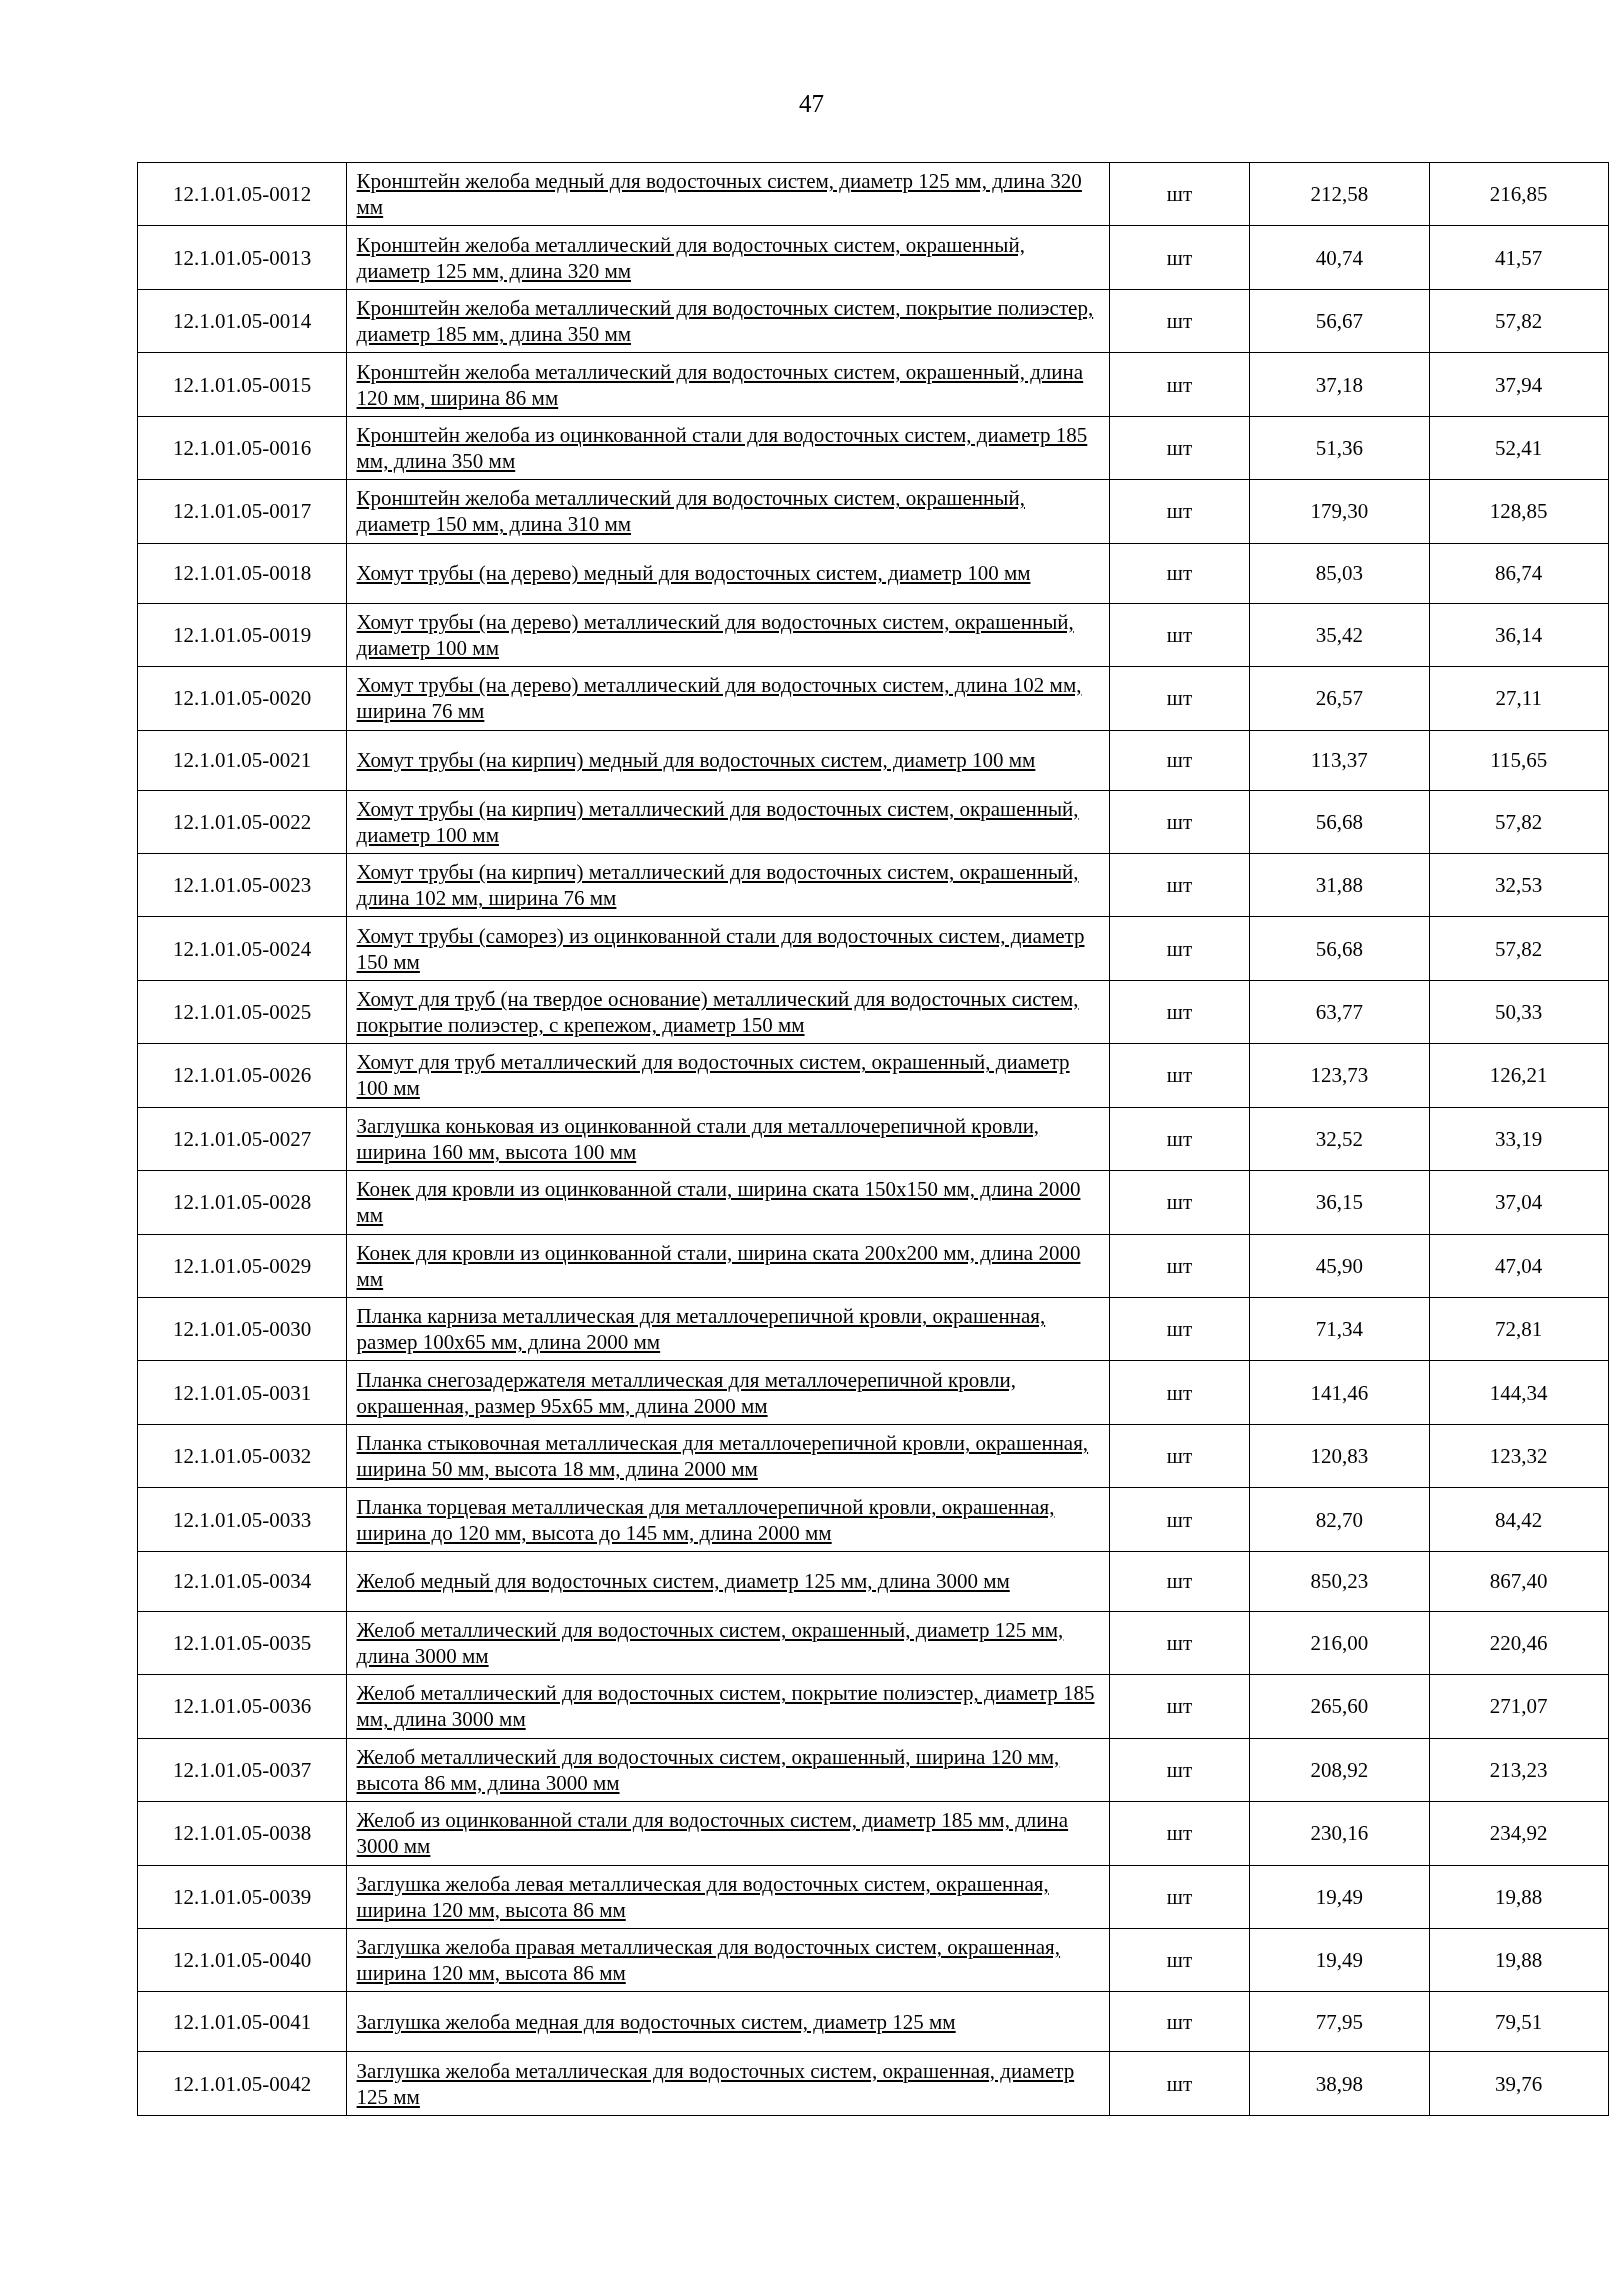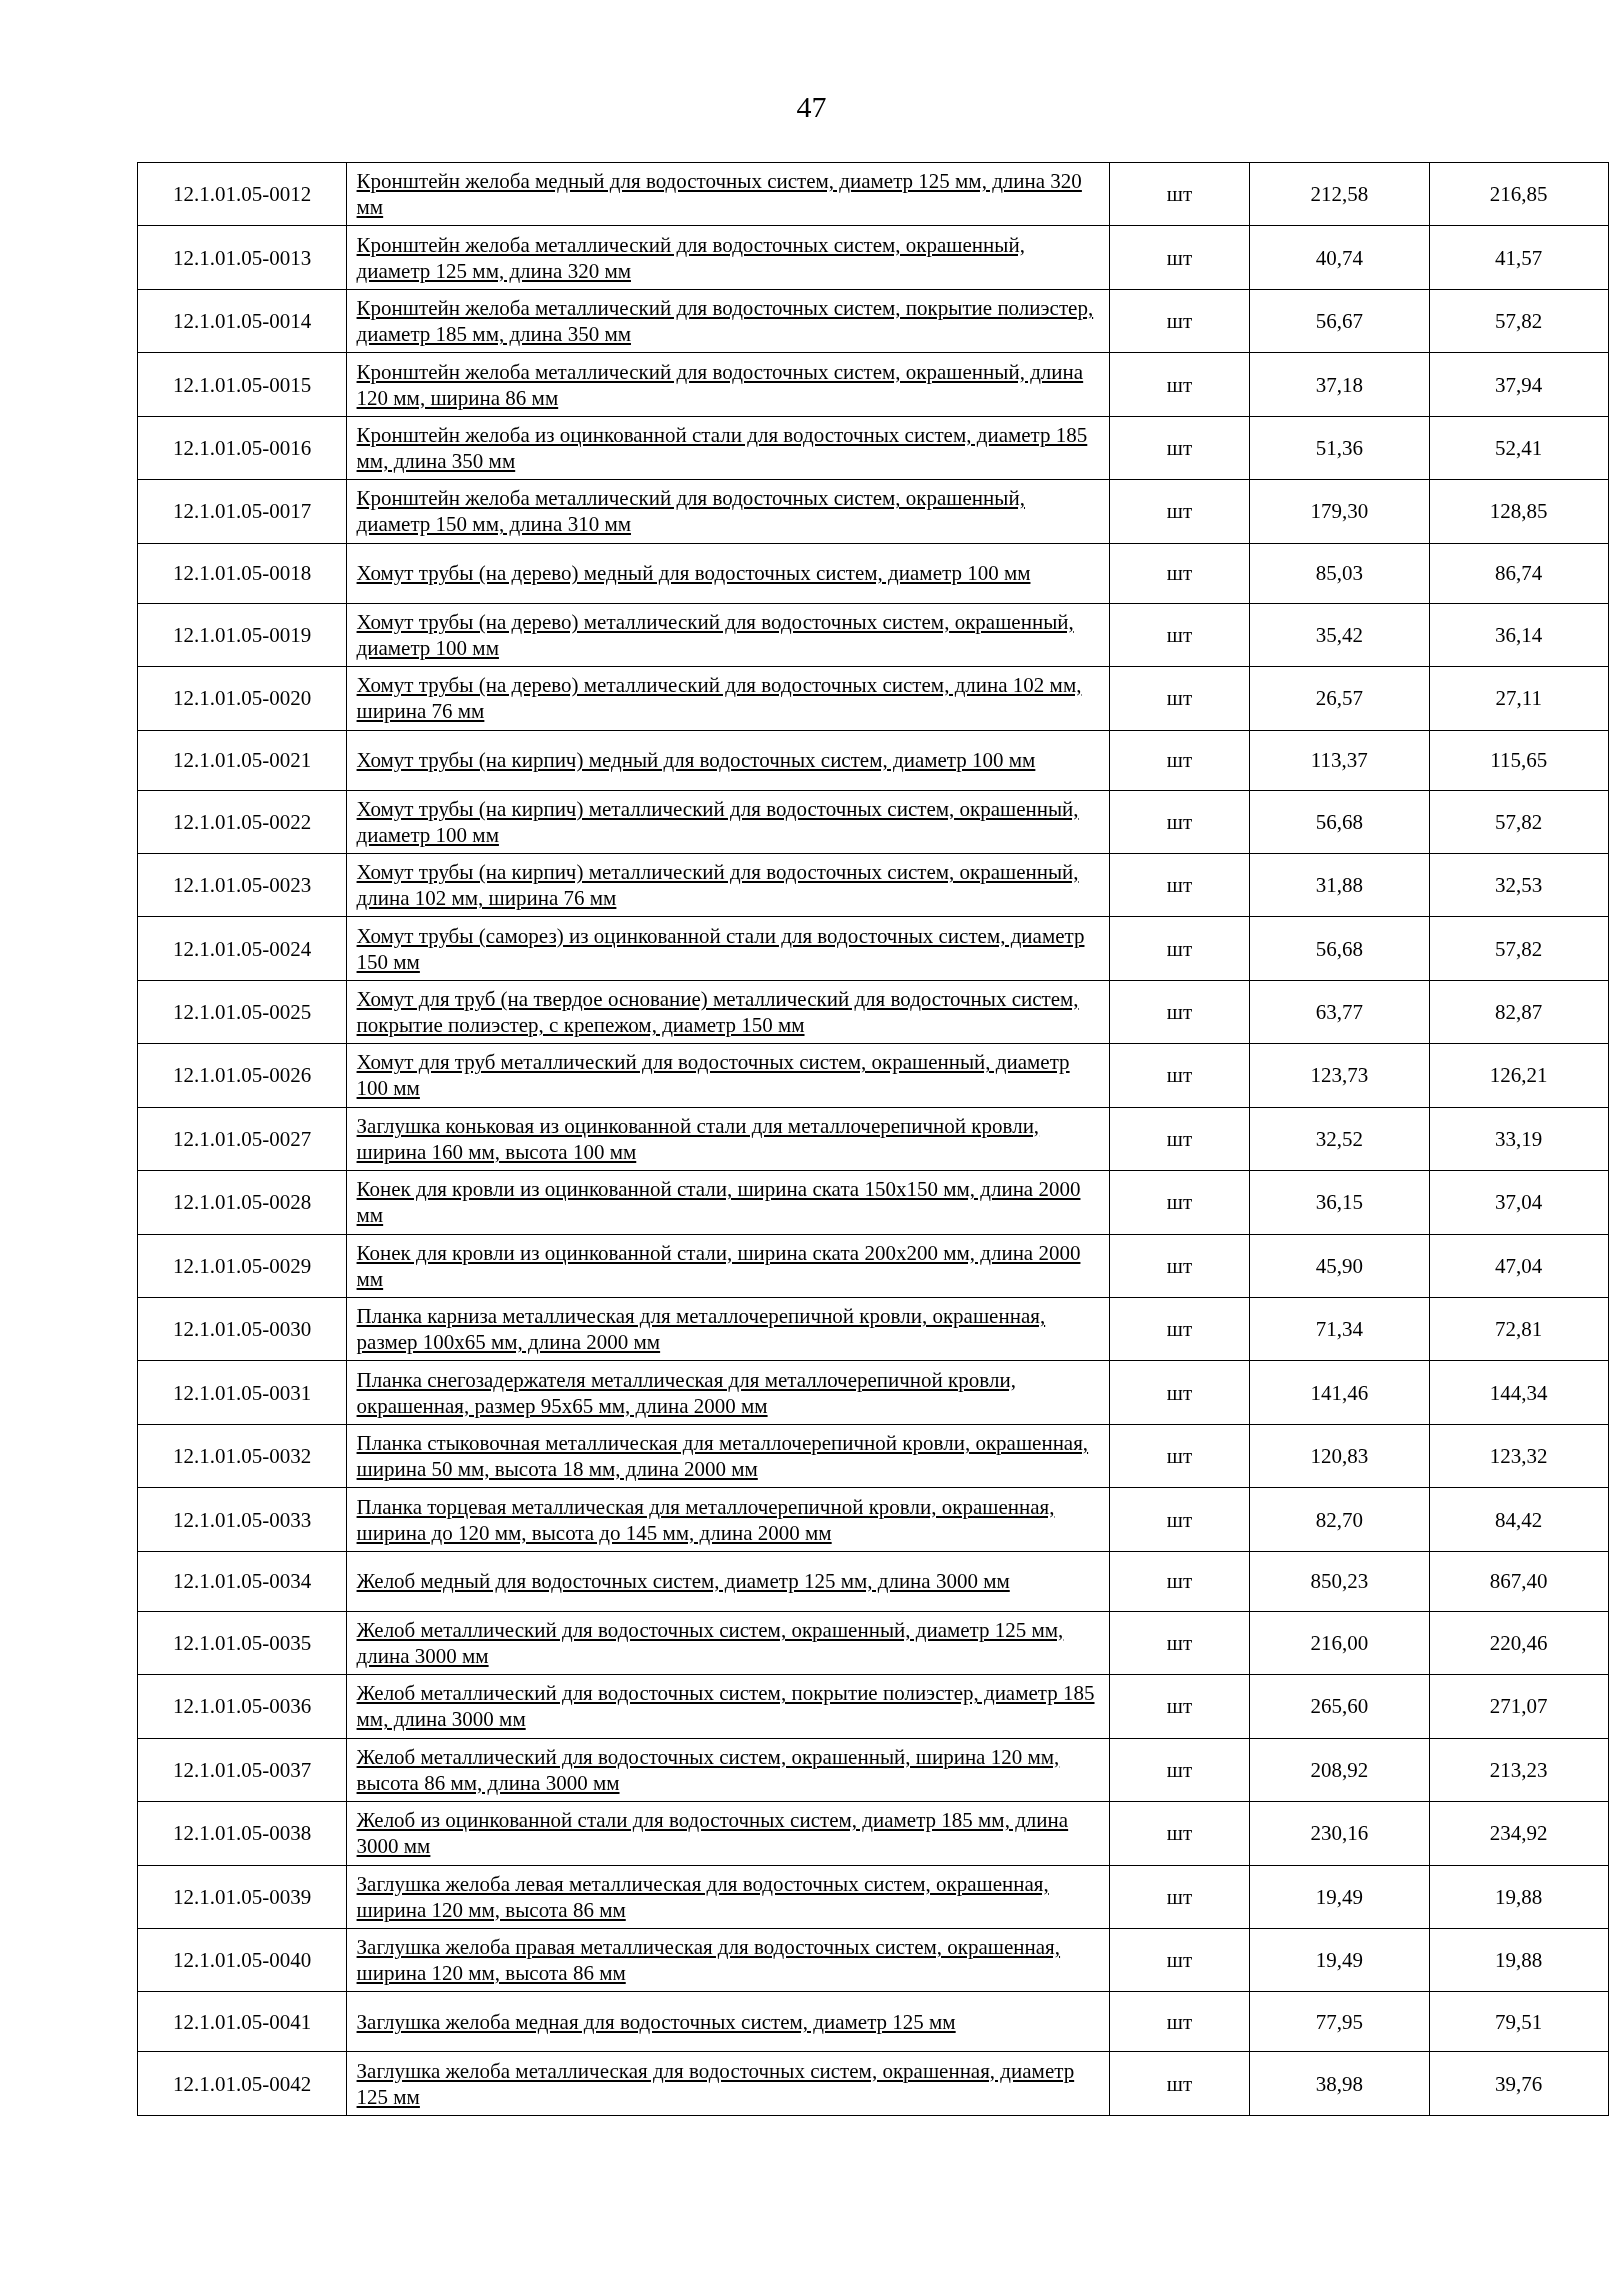--- a/index.html
+++ b/index.html
@@ -15,21 +15,21 @@
     font-family: "Liberation Serif", "DejaVu Serif", serif;
     color: #000000;
     overflow: hidden;
   }
   .page-number {
     position: absolute;
     top: 90px;
     left: 0;
     width: 100%;
     text-align: center;
-    font-size: 30px;
+    font-size: 25px;
   }
   table.price-table {
     position: absolute;
     top: 162px;
     left: 137px;
     width: 1375px;
     border-collapse: collapse;
     table-layout: fixed;
     font-size: 21px;
     line-height: 1.24;
@@ -160,21 +160,21 @@
     <td class="col-unit">шт</td>
     <td class="col-price1">56,68</td>
     <td class="col-price2">57,82</td>
   </tr>
 
   <tr class="row">
     <td class="col-code">12.1.01.05-0025</td>
     <td class="col-desc">Хомут для труб (на твердое основание) металлический для водосточных систем, покрытие полиэстер, с крепежом, диаметр 150 мм</td>
     <td class="col-unit">шт</td>
     <td class="col-price1">63,77</td>
-    <td class="col-price2">82,87</td>
+    <td class="col-price2">50,33</td>
   </tr>
 
   <tr class="row">
     <td class="col-code">12.1.01.05-0026</td>
     <td class="col-desc">Хомут для труб металлический для водосточных систем, окрашенный, диаметр 100 мм</td>
     <td class="col-unit">шт</td>
     <td class="col-price1">123,73</td>
     <td class="col-price2">126,21</td>
   </tr>
 

